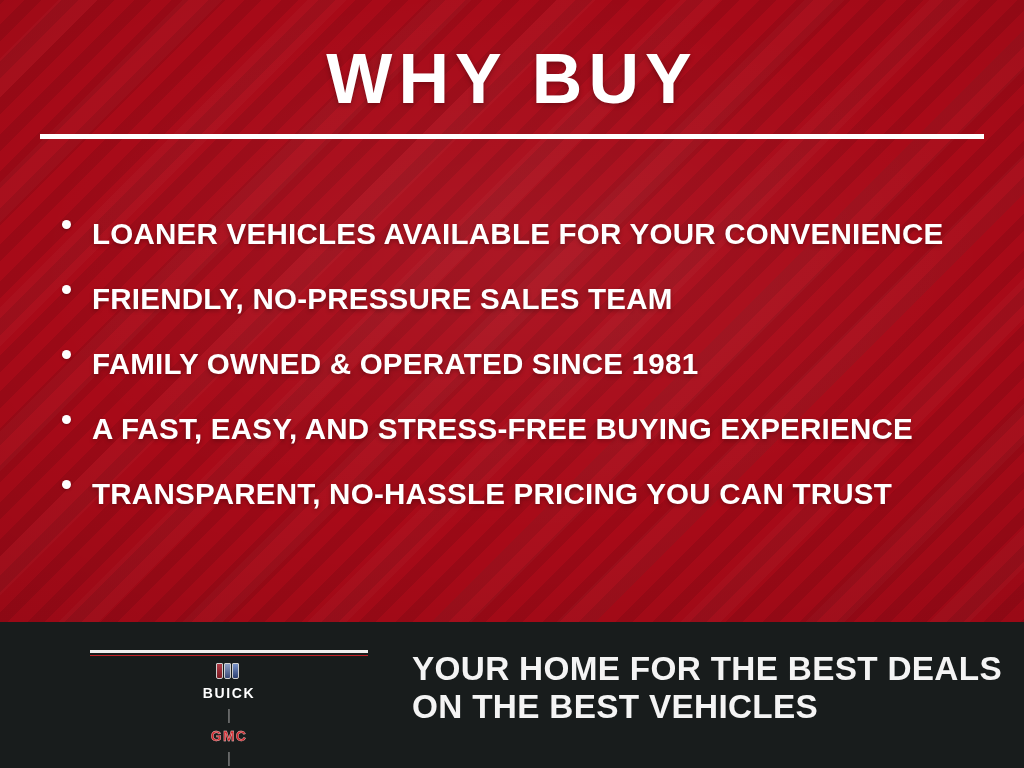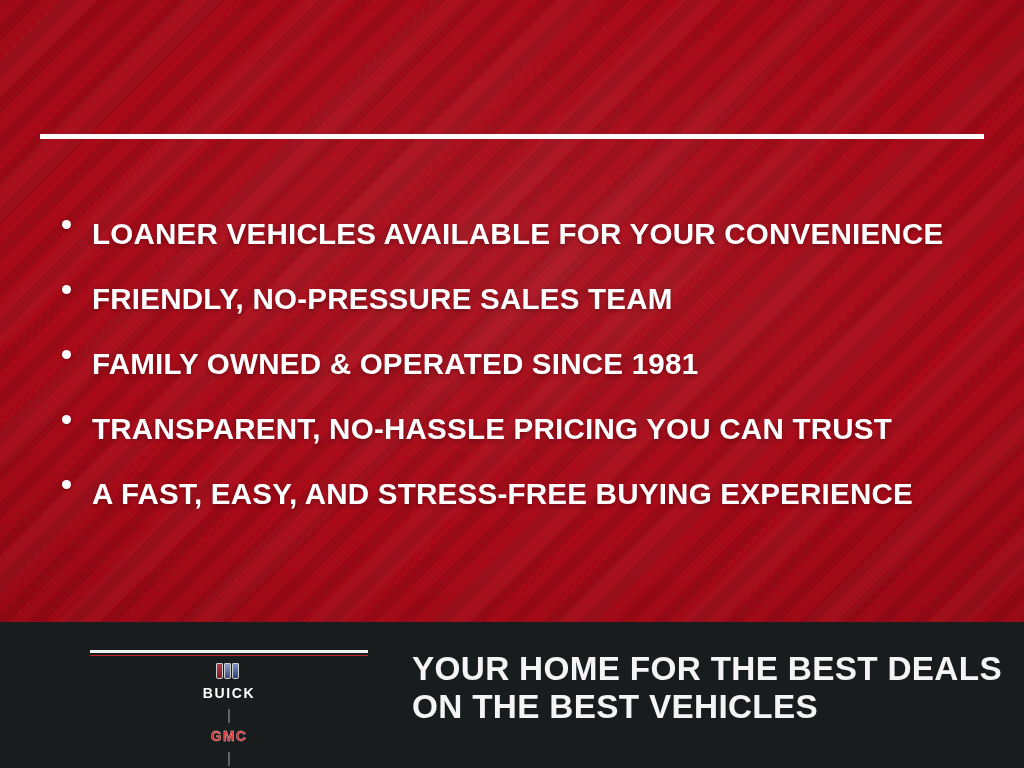--- a/index.html
+++ b/index.html
@@ -239,42 +239,43 @@
 <body>
 
 <div class="slide">
 
   <div class="hero">
     <div class="hero-stripes"></div>
     <div class="hero-stripes-2"></div>
     <div class="hero-vignette"></div>
   </div>
 
+  <div class="title">WHY BUY</div>
   <div class="title-rule"></div>
 
   <ul class="bullets">
     <li class="bullet-row">
       <span class="bullet-dot"></span>
       <span class="bullet-text">LOANER VEHICLES AVAILABLE FOR YOUR CONVENIENCE</span>
     </li>
     <li class="bullet-row">
       <span class="bullet-dot"></span>
       <span class="bullet-text">FRIENDLY, NO-PRESSURE SALES TEAM</span>
     </li>
     <li class="bullet-row">
       <span class="bullet-dot"></span>
       <span class="bullet-text">FAMILY OWNED &amp; OPERATED SINCE 1981</span>
     </li>
     <li class="bullet-row">
       <span class="bullet-dot"></span>
+      <span class="bullet-text">A FAST, EASY, AND STRESS-FREE BUYING EXPERIENCE</span>
+    </li>
+    <li class="bullet-row">
+      <span class="bullet-dot"></span>
       <span class="bullet-text">TRANSPARENT, NO-HASSLE PRICING YOU CAN TRUST</span>
-    </li>
-    <li class="bullet-row">
-      <span class="bullet-dot"></span>
-      <span class="bullet-text">A FAST, EASY, AND STRESS-FREE BUYING EXPERIENCE</span>
     </li>
   </ul>
 
   <div class="footer"></div>
 
   <div class="logo-block">
     <div class="logo-underline"></div>
     <div class="logo-underline thin"></div>
     <div class="brand-row">
       <span class="tri-shield">

